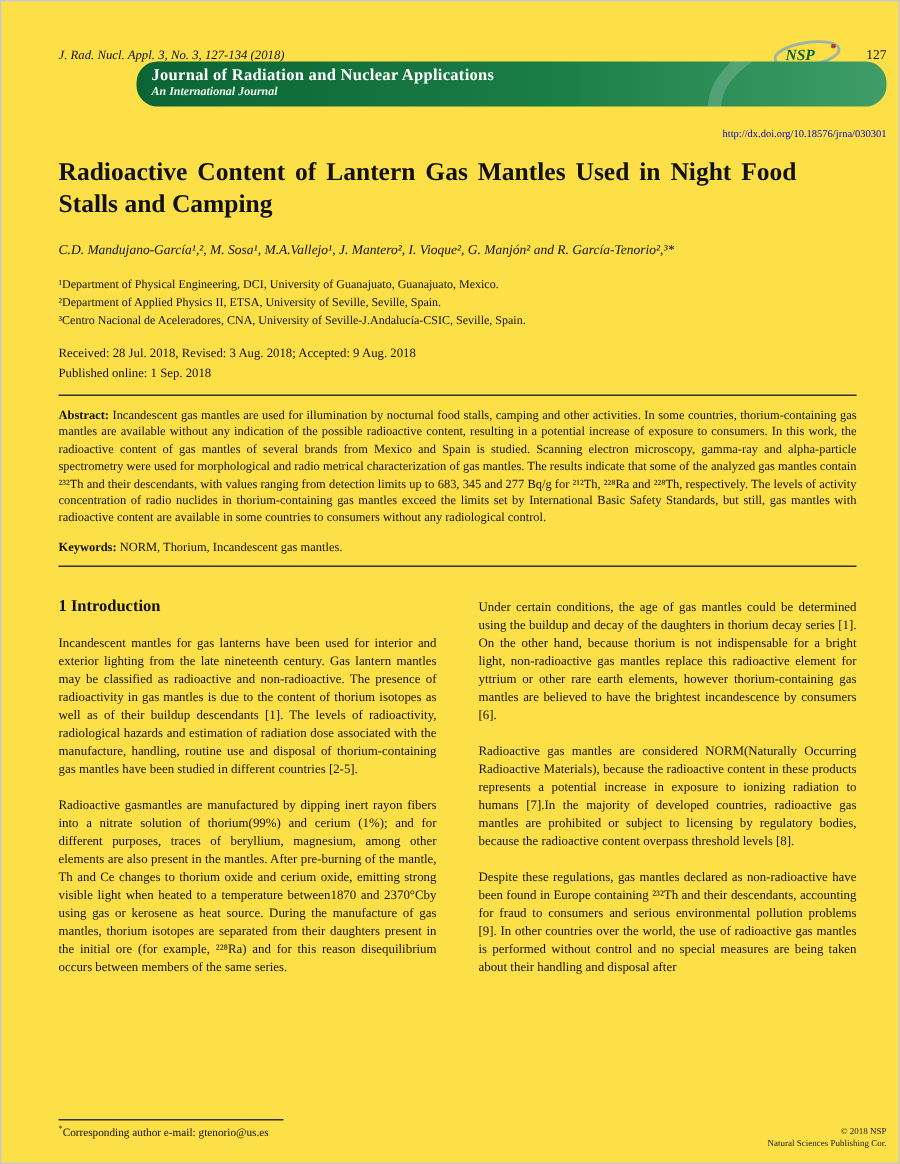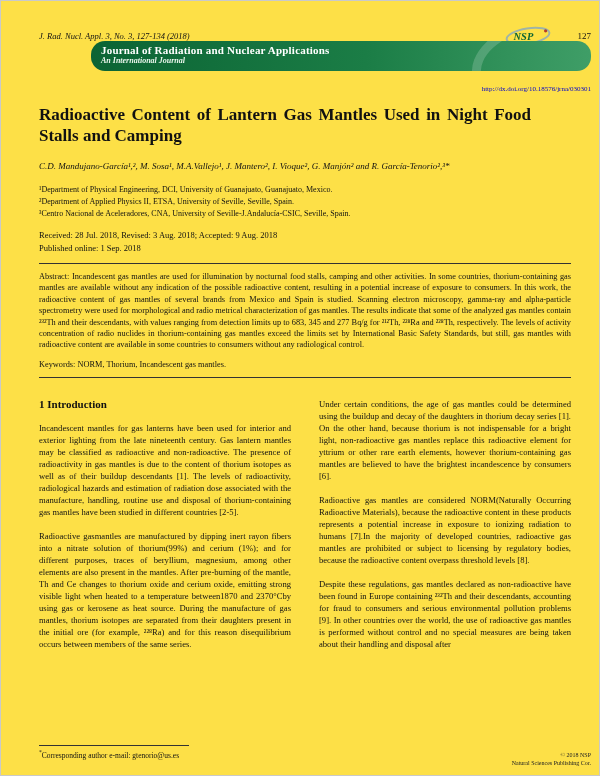--- a/index.html
+++ b/index.html
@@ -9,21 +9,21 @@
     position:relative; width:600px; height:776px; margin:0 auto;
     background:#fde047; border:1px solid #c9c9c9; overflow:hidden;
   }
   
   .header-row {
     position:absolute; top:24px; left:38px; right:8px;
     display:flex; justify-content:space-between; align-items:center;
     font-size:8.5px;
   }
   .citation { font-style:italic; }
-  .header-right { display:flex; align-items:center; gap:26px;text-align:right; }
+  .header-right { display:flex; align-items:center; gap:16px;text-align:right; }
   .page-num { font-size:9px; }
   
   .banner {
     position:absolute; top:40px; left:90px; right:8px; height:30px;
     background:linear-gradient(90deg,#0b6434 0%, #1b7d46 55%, #3f9e67 100%);
     color:#ffffff; padding:3px 10px; overflow:hidden;border-radius:14px;
   }
   .banner::after {
     content:""; position:absolute; right:-18px; top:-22px; width:120px; height:70px;
     border-radius:50%; border:9px solid rgba(255,255,255,0.18); transform:rotate(-12deg);
@@ -36,21 +36,21 @@
   .main { position:absolute; top:100px; left:38px; width:532px; }
   .title {
     font-size:17px; font-weight:bold; line-height:1.22;
     text-align:justify; margin-right:40px; margin-top:4px;
   }
   .authors { margin-top:15px; font-size:9px; font-style:italic; }
   .affiliations { margin-top:13px; font-size:8px; line-height:1.45; }
   .dates { margin-top:10px; font-size:8.5px; line-height:1.5; }
   .rule { border:none; border-top:1px solid #333; margin-top:8px; }
   .abstract { margin-top:7px; font-size:8.3px; line-height:1.38; text-align:justify; }
-  .abstract b, .keywords b { font-weight:normal; }
+  .abstract b, .keywords b { font-weight:bold; }
   .keywords { margin-top:9px; font-size:8.3px; }
   .columns { display:flex; gap:28px; margin-top:20px; }
   .col { width:258px; }
   .col h2 { font-size:11px; font-weight:bold; margin-bottom:12px; }
   .col p { font-size:8.6px; line-height:1.4; text-align:justify; margin-bottom:12px; }
   
   .footer-left { position:absolute; left:38px; bottom:16px; font-size:7.5px; }
   .footnote-rule { width:150px; border-top:1px solid #333; margin-bottom:3px; }
   .correspondence sup { font-size:5.5px; }
   .email { color:#111; cursor:pointer; }

